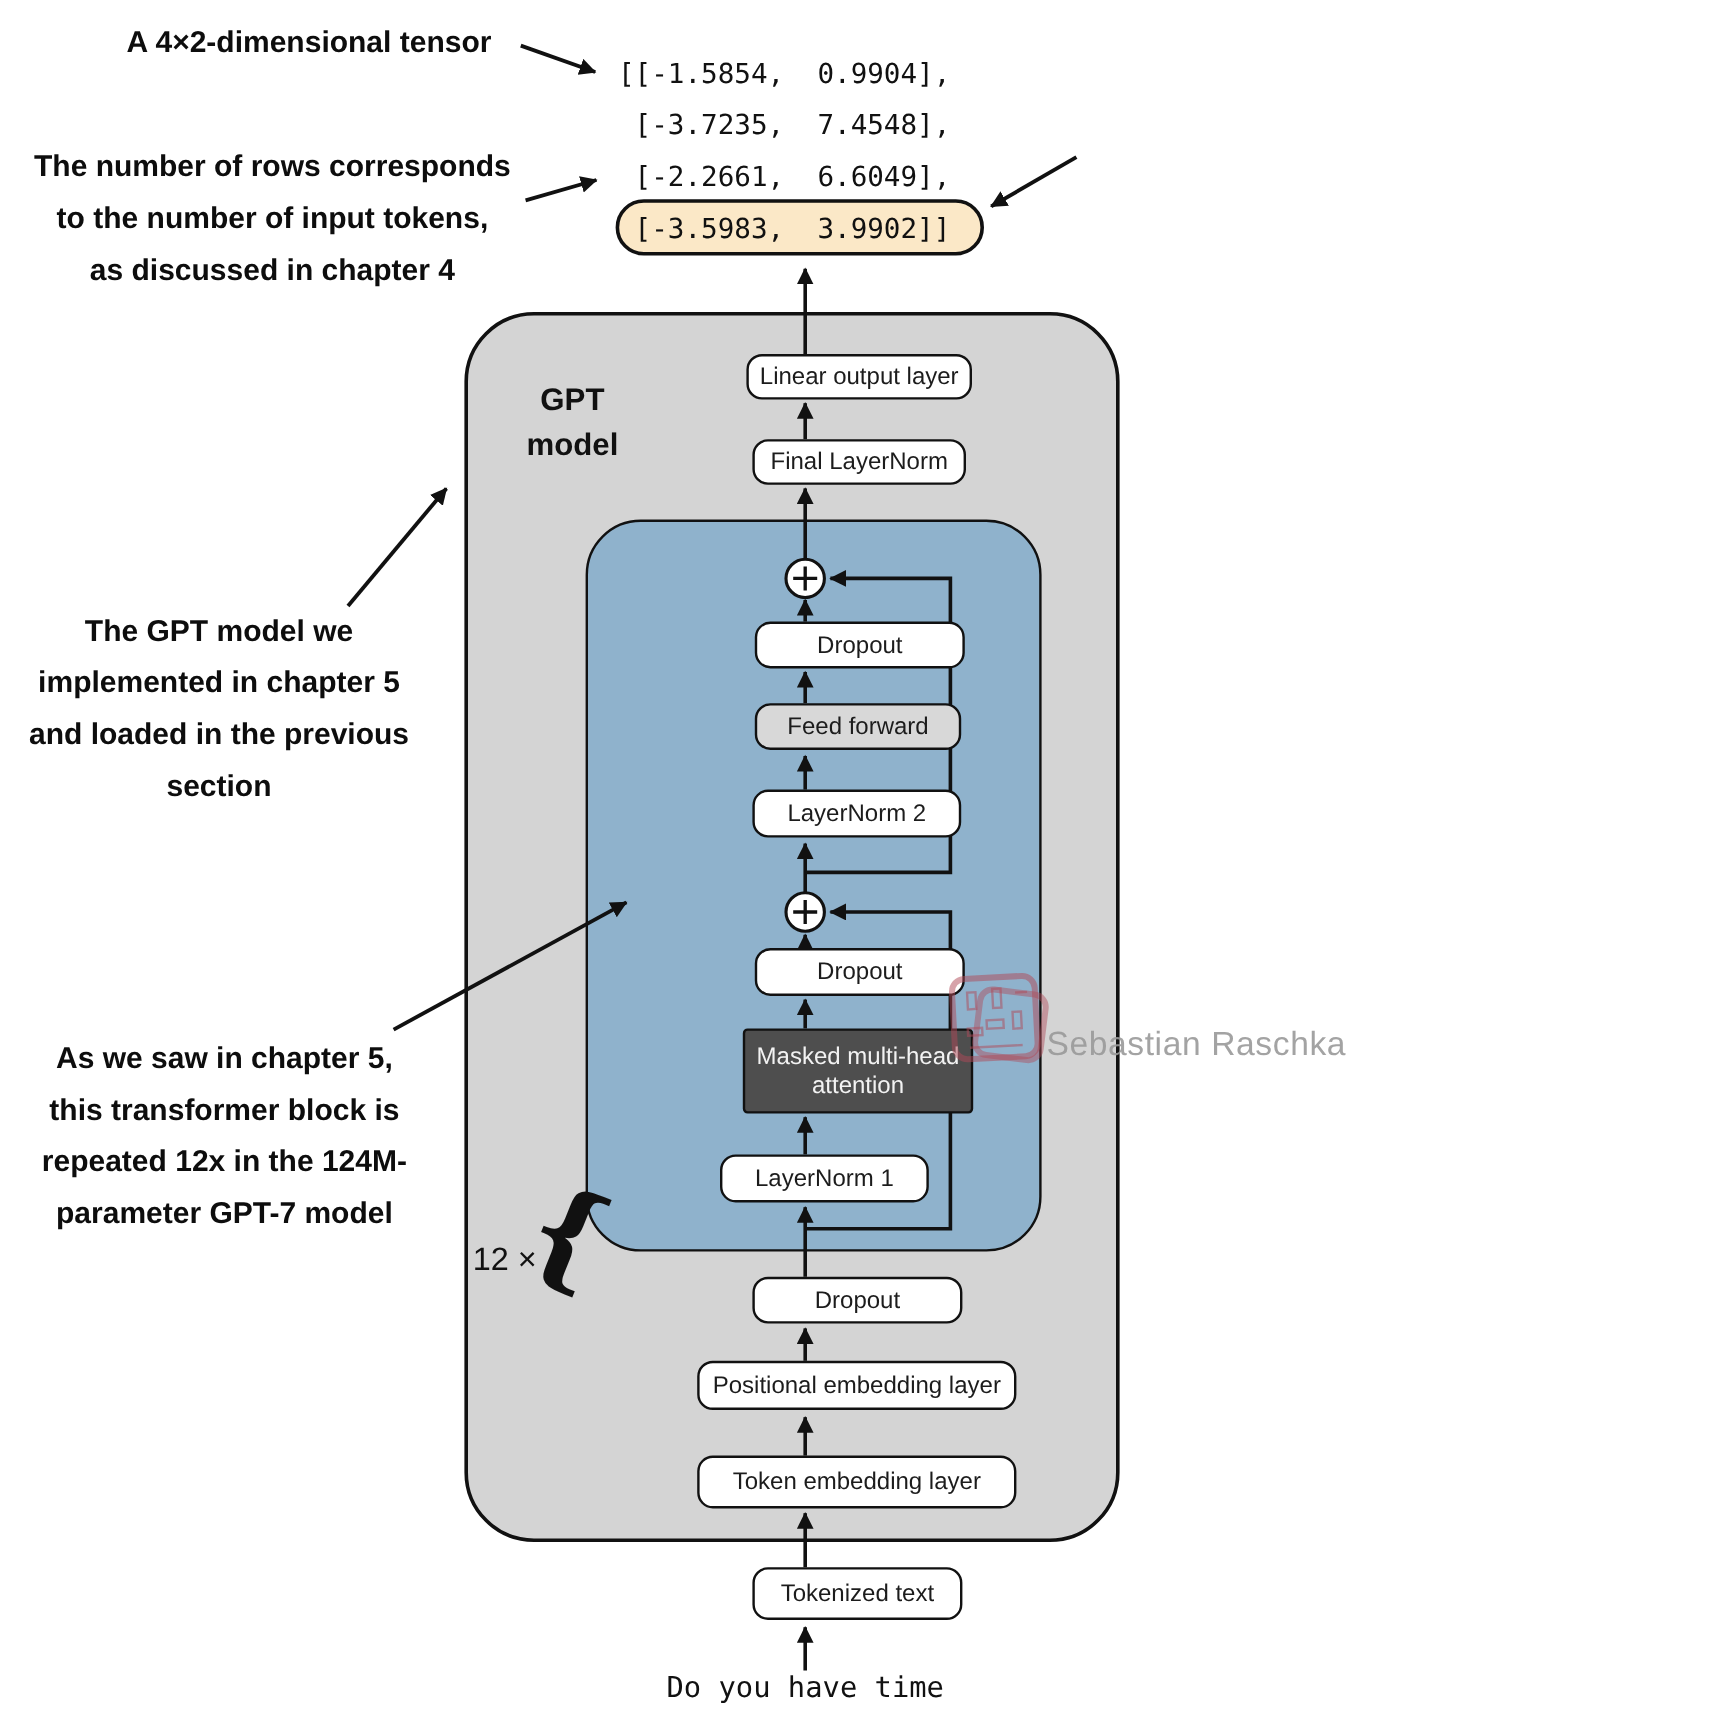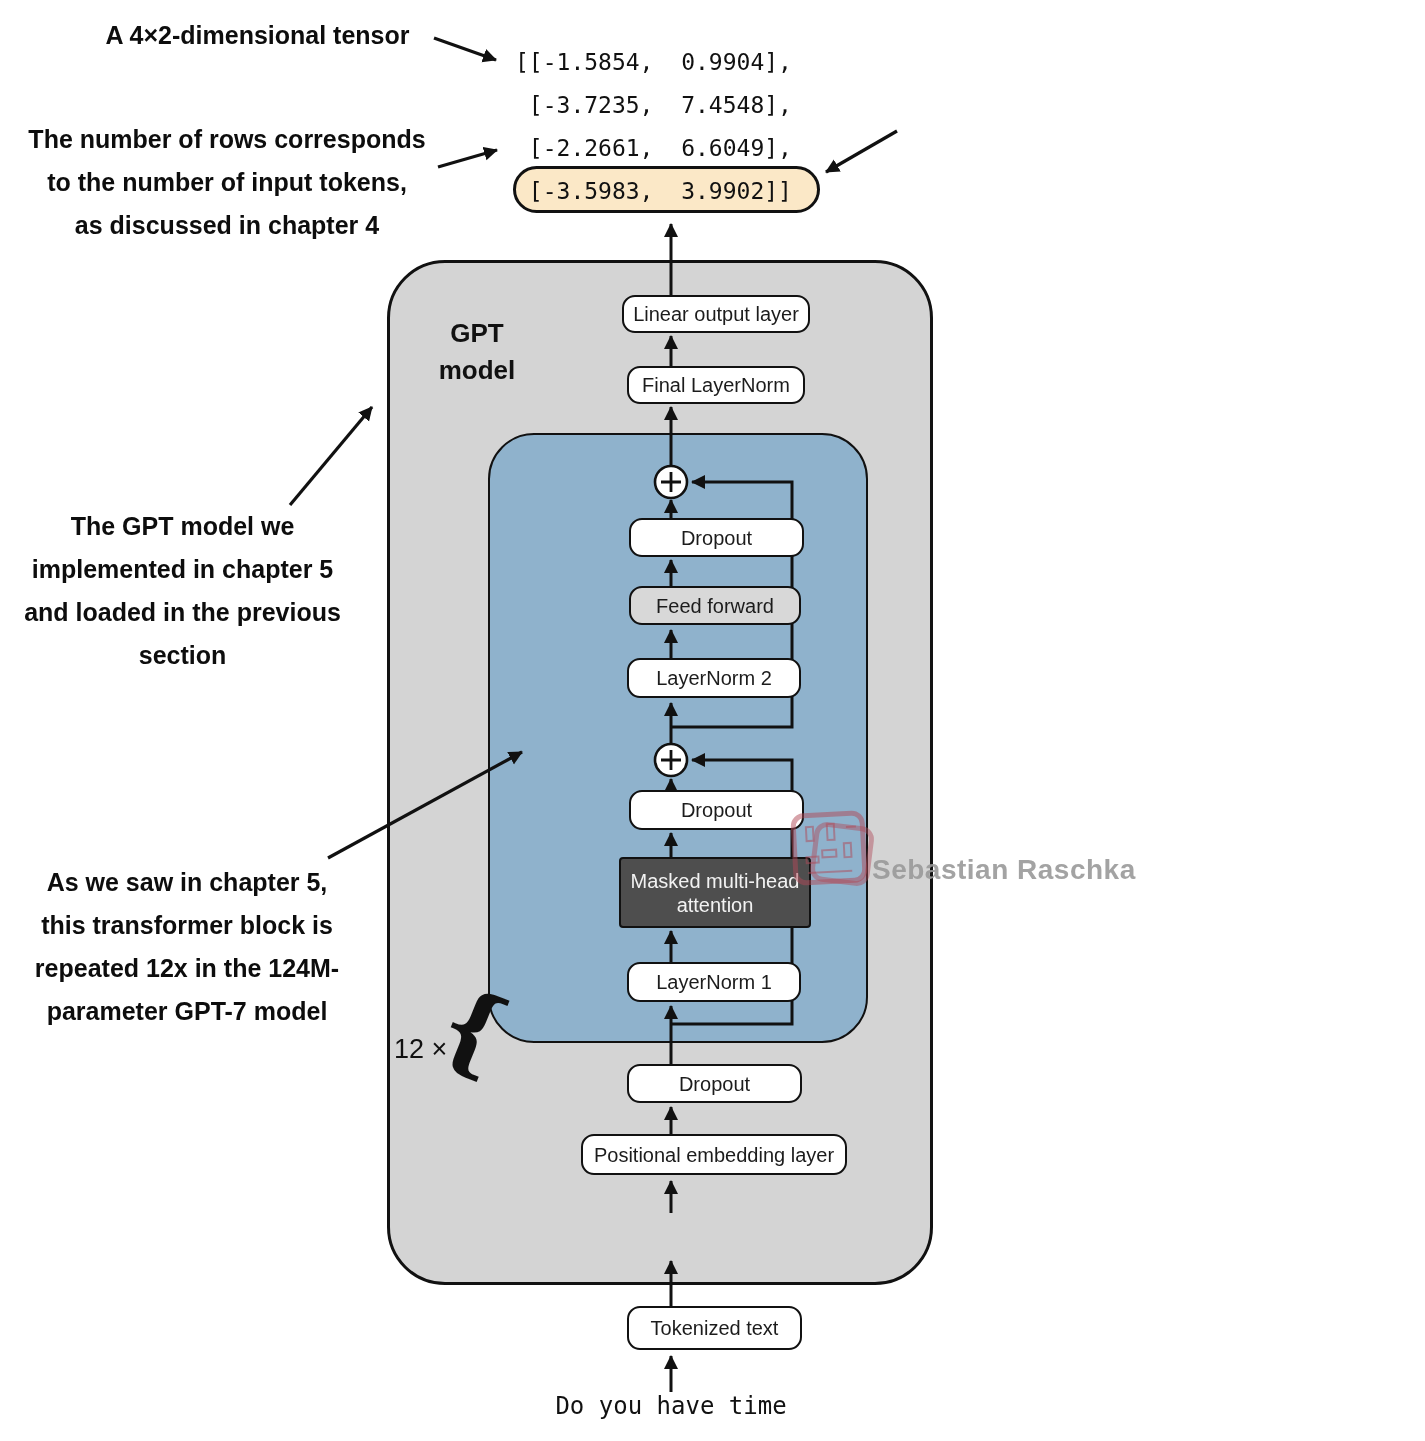--- a/index.html
+++ b/index.html
@@ -30,21 +30,21 @@
   .tensor-pill{position:absolute;left:513px;top:166px;width:307px;height:47px;background:#fbe8c7;
                border:3px solid #111;border-radius:24px;box-sizing:border-box;z-index:2;}
   .annot{position:absolute;font-weight:bold;font-size:25px;line-height:43px;color:#0d0d0d;text-align:center;}
   .repeat-label{position:absolute;left:394px;top:1034px;font-size:27px;color:#111;}
   .repeat-brace{position:absolute;left:444px;top:981px;font-family:"DejaVu Serif",serif;
                 font-weight:bold;font-size:95px;color:#111;transform:rotate(22deg);line-height:1;}
   .input-text{position:absolute;left:450px;top:1392px;width:442px;text-align:center;font-size:24px;}
 
   
   .wm{position:absolute;z-index:50;}
-  .wm-text{left:872px;top:854px;font-weight:bold;font-size:28px;color:#9a9a9a;opacity:.9;white-space:nowrap;
+  .wm-text{left:872px;top:854px;font-weight:normal;font-size:28px;color:#9a9a9a;opacity:.9;white-space:nowrap;
            letter-spacing:.5px;}
   .wm-card{box-sizing:border-box;border:5px solid #b04a58;border-radius:13px;opacity:.45;}
   .wm-back{left:812px;top:824px;width:60px;height:60px;transform:rotate(7deg);}
   .wm-front{left:792px;top:812px;width:74px;height:72px;transform:rotate(-3deg);opacity:.5;}
   .wm-bit{position:absolute;box-sizing:border-box;border:2px solid #b04a58;}
 </style>
 </head>
 <body>
 
 <div id="canvas">
@@ -131,23 +131,24 @@
   <div class="node" style="left:585px;top:518px;width:175px;height:39px">Dropout</div>
   <div class="node gray" style="left:585px;top:586px;width:172px;height:39px">Feed forward</div>
   <div class="node" style="left:583px;top:658px;width:174px;height:40px">LayerNorm 2</div>
   <div class="node" style="left:585px;top:790px;width:175px;height:40px">Dropout</div>
   <div class="node dark" style="left:575px;top:857px;width:192px;height:71px">
     <div>
       <div>Masked multi-head</div>
       <div>attention</div>
     </div>
   </div>
-  <div class="node" style="left:583px;top:962px;width:174px;height:40px">LayerNorm 1</div>
+  <div class="node" style="left:556px;top:962px;width:174px;height:40px">LayerNorm 1</div>
   <div class="node" style="left:583px;top:1064px;width:175px;height:39px">Dropout</div>
   <div class="node" style="left:537px;top:1134px;width:266px;height:41px">Positional embedding layer</div>
+  <div class="node" style="left:537px;top:1213px;width:266px;height:44px">Token embedding layer</div>
   <div class="node" style="left:583px;top:1306px;width:175px;height:44px">Tokenized text</div>
 
   <div class="repeat-label">12 ×</div>
   <div class="repeat-brace">{</div>
 
   <div class="input-text mono">Do you have time</div>
 
   <div class="wm wm-card wm-back"></div>
   <div class="wm wm-card wm-front">
     <span class="wm-bit" style="left:9px;top:8px;width:9px;height:16px"></span>

